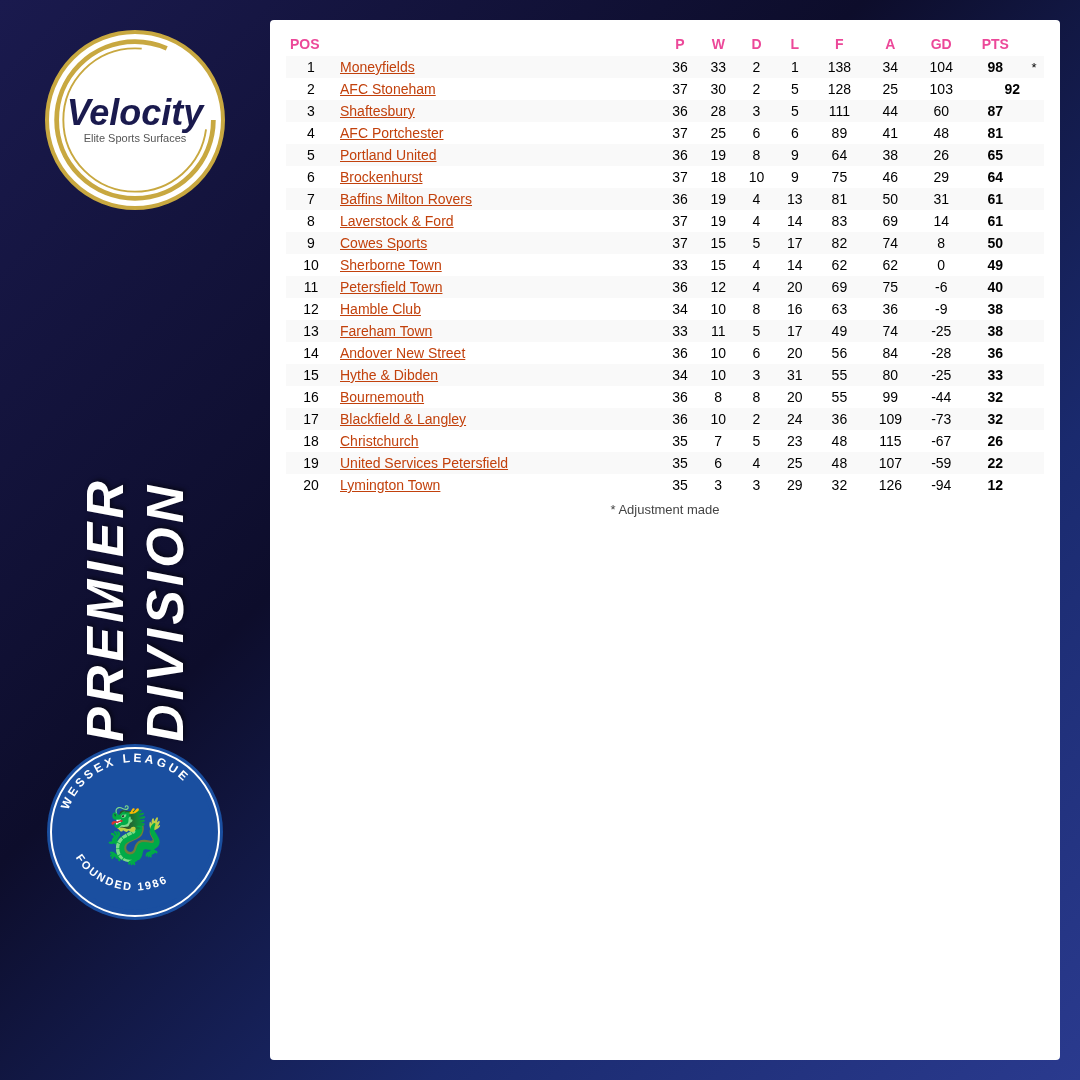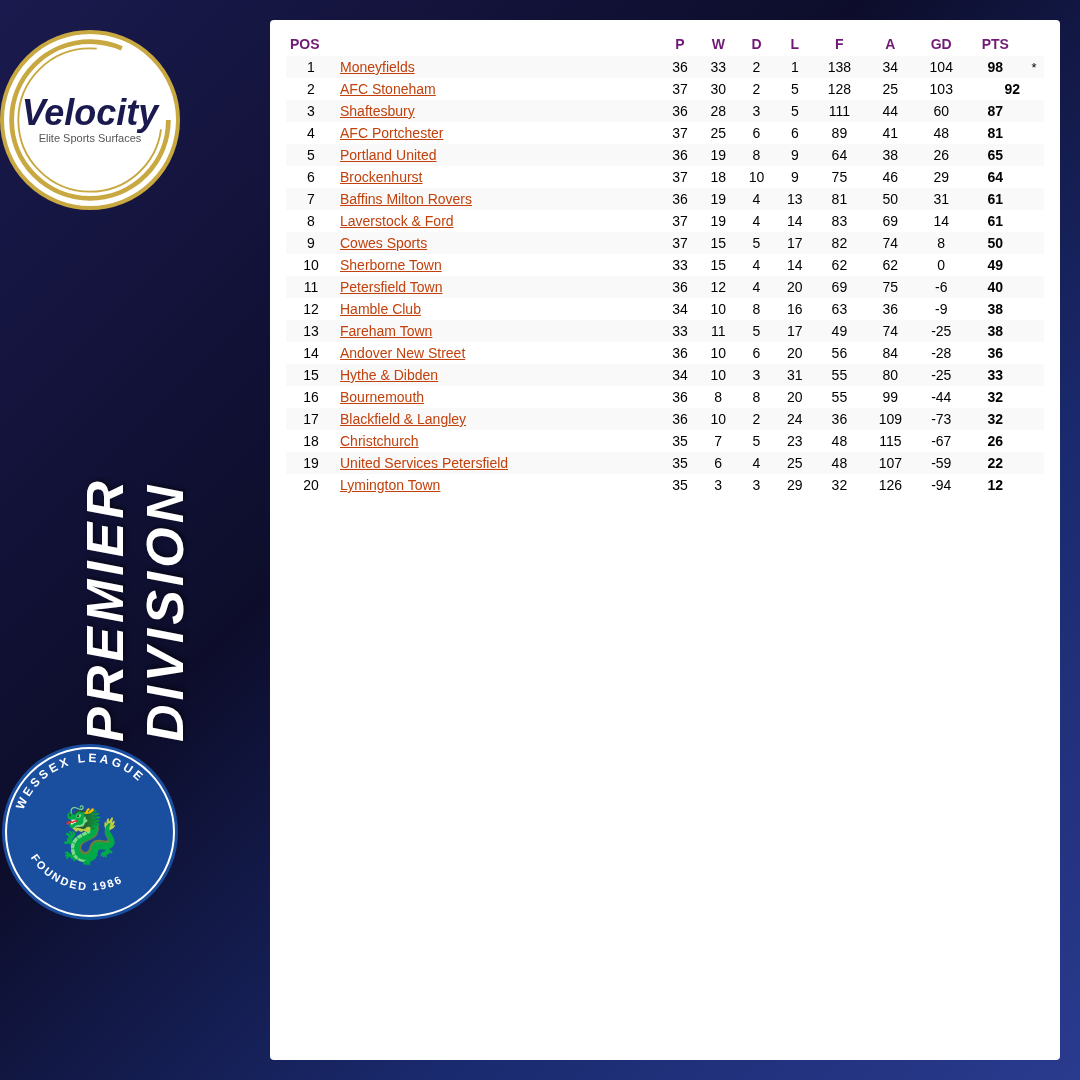--- a/index.html
+++ b/index.html
@@ -12,20 +12,21 @@
       display: flex;
       position: relative;
     }
 
     .left-panel {
       width: 270px;
       min-width: 270px;
       height: 952px;
       display: flex;
       flex-direction: column;
+      align-items: center;
       justify-content: space-between;
       padding: 30px 0 30px 0;
       position: relative;
     }
 
     .velocity-logo {
       width: 180px;
       height: 180px;
       border-radius: 50%;
       border: 4px solid #c8a840;
@@ -88,21 +89,21 @@
       width: 100%;
       border-collapse: collapse;
       font-size: 15px;
     }
 
     thead tr th {
       text-align: center;
       font-weight: bold;
       padding: 4px 4px;
       font-size: 14px;
-      color: #701a75;
+      color: #ec4899;
     }
 
     thead tr th:first-child {
       text-align: left;
     }
 
     tbody tr td {
       padding: 3px 4px;
       text-align: center;
       font-size: 14px;
@@ -457,14 +458,15 @@
     <td>3</td>
     <td>29</td>
     <td>32</td>
     <td>126</td>
     <td>-94</td>
     <td style="font-weight:bold;">12</td>
     <td class="star"></td>
   </tr>
         </tbody>
     </table>
+    <div class="footnote">* Adjustment made</div>
   </div>
 </div>
 
 </body></html>

